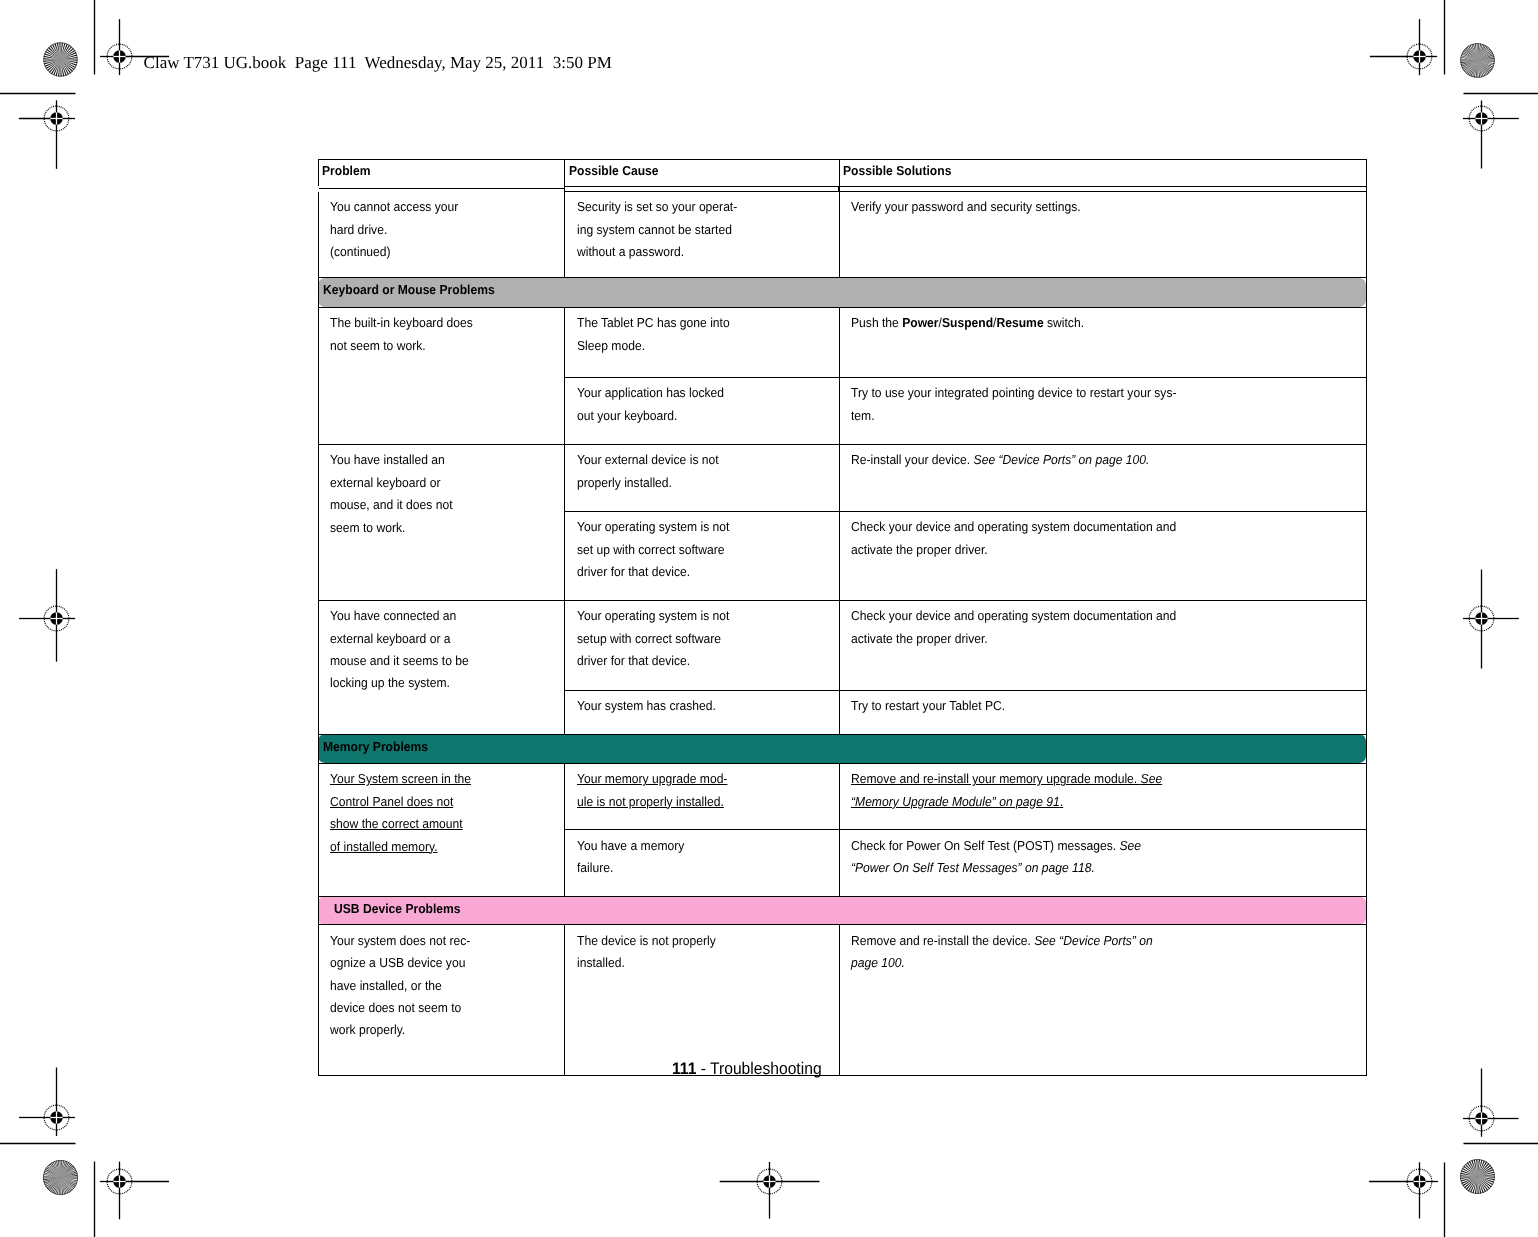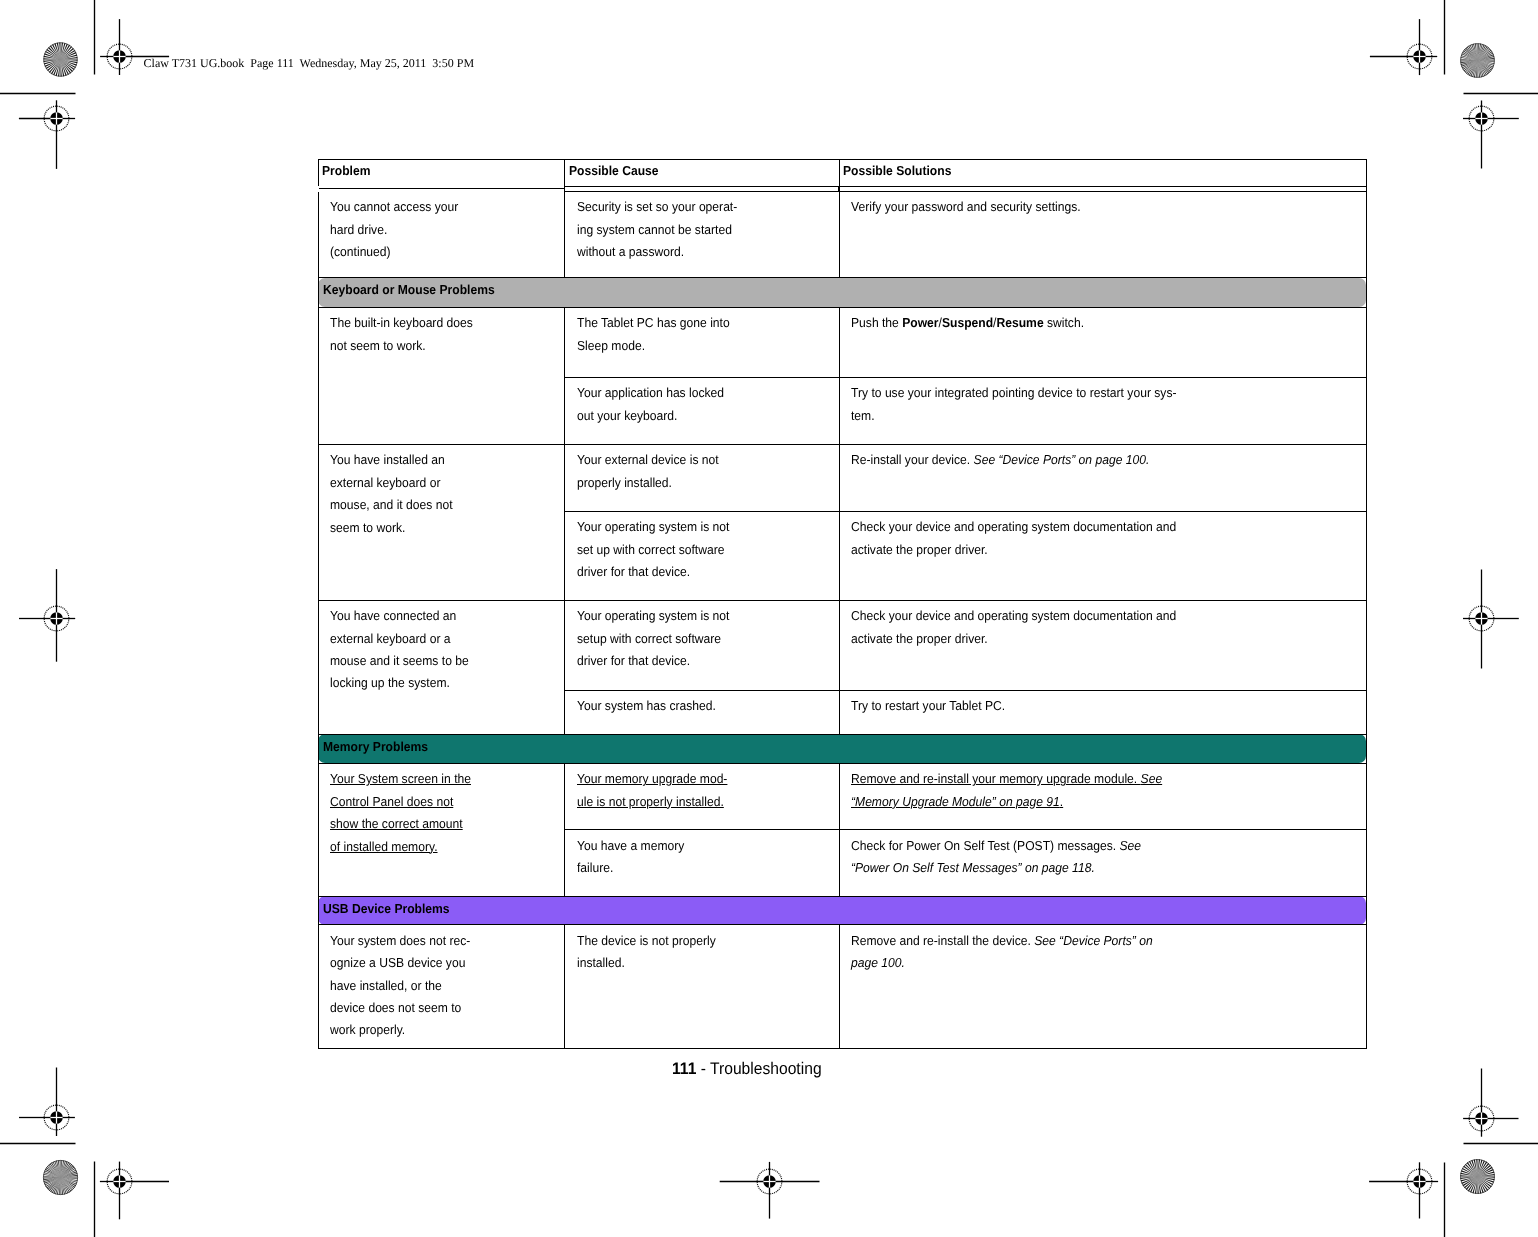--- a/index.html
+++ b/index.html
@@ -10,21 +10,21 @@
        text-rendering:geometricPrecision;}
   *{-webkit-font-smoothing:antialiased;}
   .page{position:absolute;left:0;top:0;width:1538px;height:1237px;background:#fff;}
 
   
   svg.marks{position:absolute;left:0;top:0;width:1538px;height:1237px;pointer-events:none;}
 
   
   .bookhdr{position:absolute;left:143.6px;top:55.2px;
       font-family:"Liberation Serif","DejaVu Serif",serif;
-      font-size:12px;line-height:16px;color:#000;white-space:pre;}
+      font-size:17px;line-height:16px;color:#000;white-space:pre;}
 
   
   .tblwrap{position:absolute;left:317.5px;top:159px;width:1048px;}
   table.t{border-collapse:collapse;table-layout:fixed;width:1048px;
       font-size:13px;line-height:22.4px;color:#000;}
   table.t td{vertical-align:top;padding:4.5px 8px 5px 11.5px;border:1.4px solid #000;
       white-space:nowrap;overflow:visible;box-sizing:border-box;}
   .ln{white-space:pre;transform:scaleX(0.932);transform-origin:left center;}
   td.c1{width:246.5px;max-width:246.5px;}
   td.c2{width:274.5px;max-width:274.5px;}
@@ -351,23 +351,23 @@
             <td class="c2">
               <div class="ln"><span>You have a memory</span></div>
               <div class="ln"><span>failure.</span></div>
             </td>
             <td class="c3">
               <div class="ln"><span>Check for Power On Self Test (POST) messages. </span><span class="it">See</span></div>
               <div class="ln"><span class="it">“Power On Self Test Messages” on page 118.</span></div>
             </td>
           </tr>
           <tr class="band" style="height: 28.4px;">
-            <td colspan="3" style="padding-left: 4px; background: #8b5cf6;"><span class="bandlabel">USB Device Problems</span></td>
-          </tr>
-          <tr style="height: 124px; padding-left: 26px;">
+            <td colspan="3" style="padding-left: 15px; background: #f9a8d4;"><span class="bandlabel">USB Device Problems</span></td>
+          </tr>
+          <tr style="height: 151px; padding-left: 26px;">
             <td class="c1" rowspan="1">
               <div class="ln">Your system does not rec-</div>
               <div class="ln">ognize a USB device you</div>
               <div class="ln">have installed, or the</div>
               <div class="ln">device does not seem to</div>
               <div class="ln">work properly.</div>
             </td>
             <td class="c2">
               <div class="ln"><span>The device is not properly</span></div>
               <div class="ln"><span>installed.</span></div>

